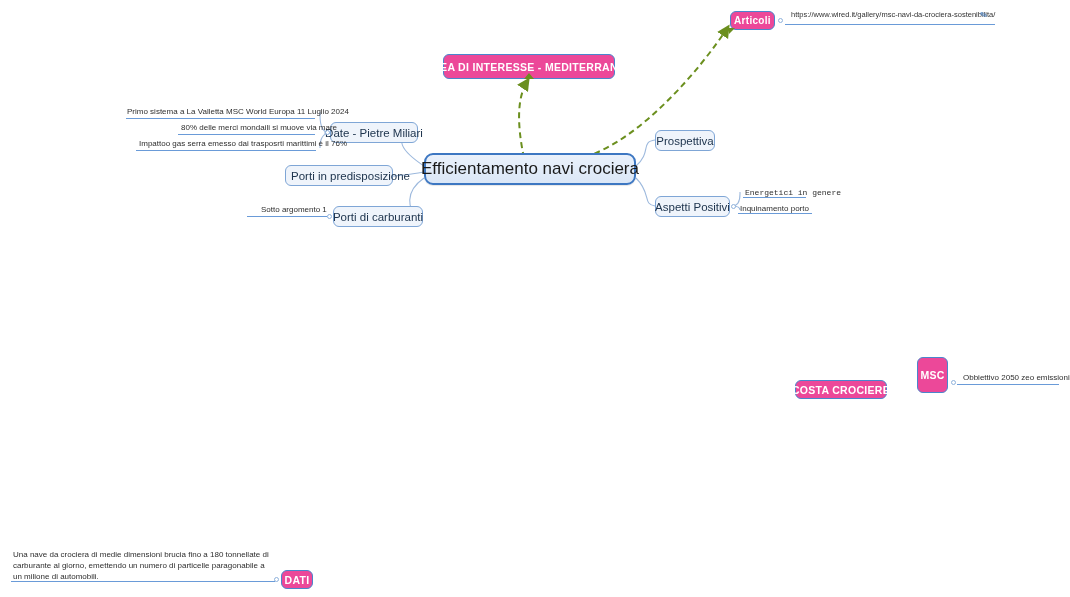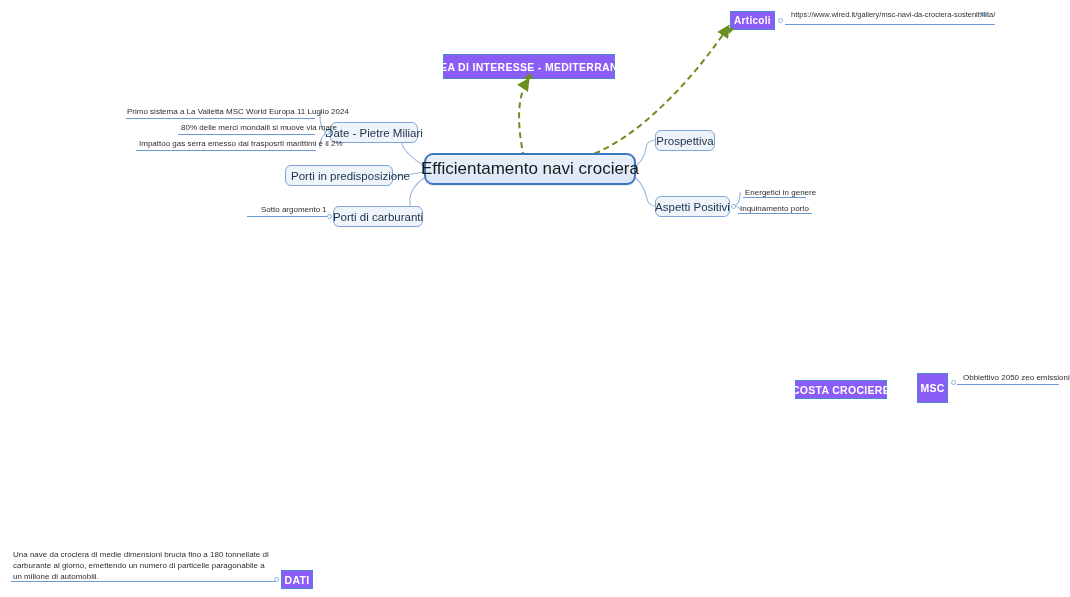--- a/index.html
+++ b/index.html
@@ -34,23 +34,23 @@
   .branch{
     background:#eff4fb;
     border:1px solid #7fa6d6;
     border-radius:6px;
     color:#20364f;
     font-size:11.5px;
     padding:0 9px;
   }
   
   .filled{
-    background:#8b5cf6;
+    background:#ec4899;
     border:1px solid #4a86cd;
-    border-radius:0;
+    border-radius:6px;
     color:#ffffff;
     font-weight:bold;
     font-size:10px;
     letter-spacing:.3px;
     padding:0 10px;
   }
   .filled.big{font-size:10.5px;}
   
   .leaf{
     position:absolute;
@@ -160,21 +160,21 @@
     <span>Date - Pietre Miliari</span>
   </div>
   <div class="dot" style="left:325px;top:130px;"></div>
 
   <div class="leaf" style="left:127px;top:106px;">Primo sistema a La Valletta MSC World Europa 11 Luglio 2024</div>
   <div class="underline thin" style="left:126px;top:118px;width:189px;"></div>
 
   <div class="leaf" style="left:181px;top:122px;">80% delle merci mondaili si muove via mare</div>
   <div class="underline" style="left:178px;top:134px;width:137px;"></div>
 
-  <div class="leaf" style="left:139px;top:138px;">Impattoo gas serra emesso dai trasposrti marittimi è il 2%</div>
+  <div class="leaf" style="left:139px;top:138px;">Impattoo gas serra emesso dai trasposrti marittimi è il 76%</div>
   <div class="underline thin" style="left:136px;top:150px;width:180px;"></div>
 
   <div class="node branch" style="left:285px;top:165px;width:108px;height:21px;padding-left:32px;">
     <span>Porti in predisposizione</span>
   </div>
 
   <div class="node branch" style="left:333px;top:206px;width:90px;height:21px;">
     <span>Porti di carburanti</span>
   </div>
   <div class="dot" style="left:327px;top:214px;"></div>
@@ -183,31 +183,31 @@
 
   <div class="node branch" style="left:655px;top:130px;width:60px;height:21px;">
     <span>Prospettiva</span>
   </div>
 
   <div class="node branch" style="left:655px;top:196px;width:75px;height:21px;">
     <span>Aspetti Positivi</span>
   </div>
   <div class="dot" style="left:731px;top:204px;"></div>
 
-  <div class="leaf" style="left:745px;top:187px;">Energetici in genere</div>
+  <div class="leaf" style="left:745px;top:187px;font-family:Liberation Mono, monospace;">Energetici in genere</div>
   <div class="underline thin" style="left:743px;top:197px;width:63px;"></div>
 
   <div class="leaf" style="left:740px;top:203px;">Inquinamento porto</div>
   <div class="underline" style="left:738px;top:213px;width:74px;"></div>
 
   <div class="node filled big" style="left:795px;top:380px;width:92px;height:19px;">
     <span>COSTA CROCIERE</span>
   </div>
 
-  <div class="node filled big" style="left:917px;top:373px;width:31px;height:30px;">
+  <div class="node filled big" style="left:917px;top:357px;width:31px;height:36px;">
     <span>MSC</span>
   </div>
   <div class="dot" style="left:951px;top:380px;"></div>
   <div class="leaf" style="left:963px;top:372px;">Obbiettivo 2050 zeo emissioni</div>
   <div class="underline" style="left:957px;top:384px;width:102px;"></div>
 
   <div class="node filled big" style="left:281px;top:570px;width:32px;height:19px;">
     <span>DATI</span>
   </div>
   <div class="dot" style="left:274px;top:577px;"></div>

